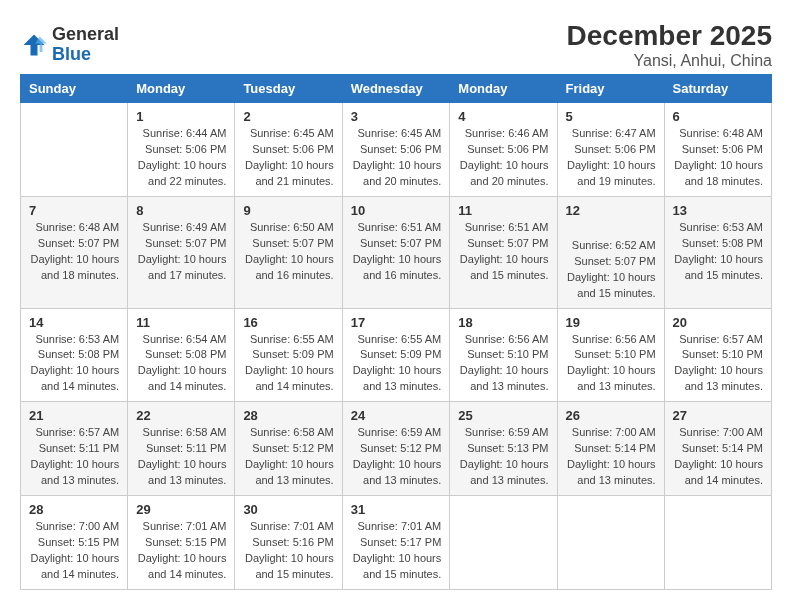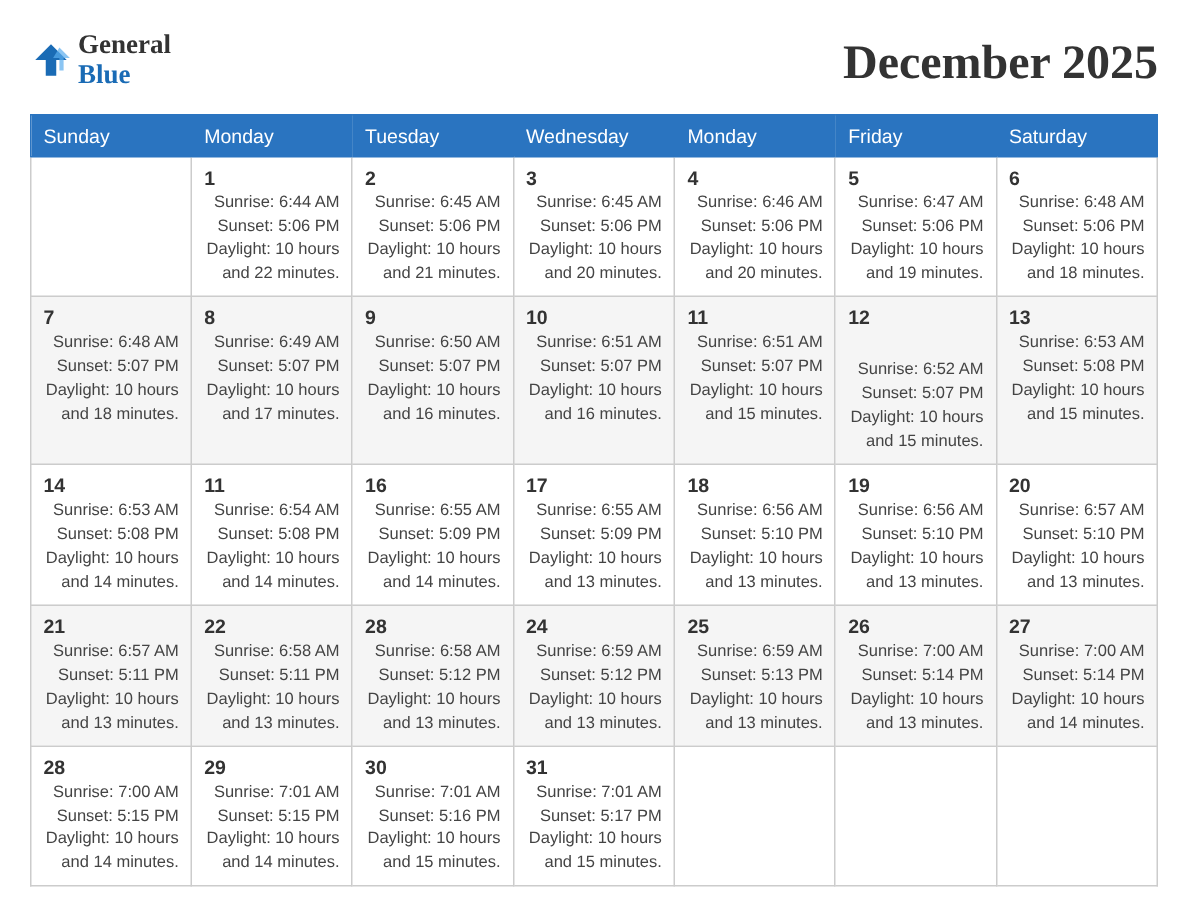--- a/index.html
+++ b/index.html
@@ -6,23 +6,22 @@
     body {
       font-family: Arial, sans-serif;
       background: #fff;
       width: 792px;
       min-height: 612px;
       padding: 20px;
     }
     .header-section {
       display: flex;
       justify-content: space-between;
-      align-items: flex-end;
-      margin-bottom: 16px;
-      font-family: Liberation Serif, serif;
+      align-items: center;
+      margin-bottom: 4px;
     }
     .logo {
       display: flex;
       align-items: center;
       gap: 4px;
     }
     .logo-text {
       display: flex;
       flex-direction: column;
       font-size: 18px;
@@ -32,40 +31,40 @@
     .logo-general { color: #333; }
     .logo-blue { color: #1a6bb5; }
     .logo-icon {
       width: 28px;
       height: 28px;
     }
     .title-section {
       text-align: right;
     }
     .month-title {
-      font-size: 32px;
+      font-size: 28px;
       font-weight: bold;
       color: #333;
     }
     .location-title {
       font-size: 16px;
       color: #555;
     }
     .calendar {
       width: 100%;
       border-collapse: collapse;
       border: 1px solid #ccc;
     }
     .calendar th {
       background-color: #2a74c0;
       color: #fff;
       text-align: left;
       padding: 6px 8px;
       font-size: 13px;
-      font-weight: normal;
+      font-weight: bold;
       border: 1px solid #2a74c0;
     }
     .calendar td {
       vertical-align: top;
       padding: 6px 8px;
       border: 1px solid #ccc;
       font-size: 11px;
       color: #333;
       width: 108px;
       min-height: 80px;
@@ -103,20 +102,21 @@
       <path d="M20 5 L35 20 L25 20 L25 35 L15 35 L15 20 L5 20 Z" fill="#1a6bb5"></path>
       <path d="M28 8 L38 18 L32 18 L32 30 L28 30 L28 18 L22 18 Z" fill="#5aacee" opacity="0.7"></path>
     </svg>
     <div class="logo-text">
       <span class="logo-general">General</span>
       <span class="logo-blue">Blue</span>
     </div>
   </div>
   <div class="title-section">
     <div class="month-title">December 2025</div>
+    <div class="location-title">Yansi, Anhui, China</div>
   </div>
 </div>
 
 <table class="calendar">
   <thead>
     <tr>
       <th>Sunday</th>
       <th>Monday</th>
       <th>Tuesday</th>
       <th>Wednesday</th>

